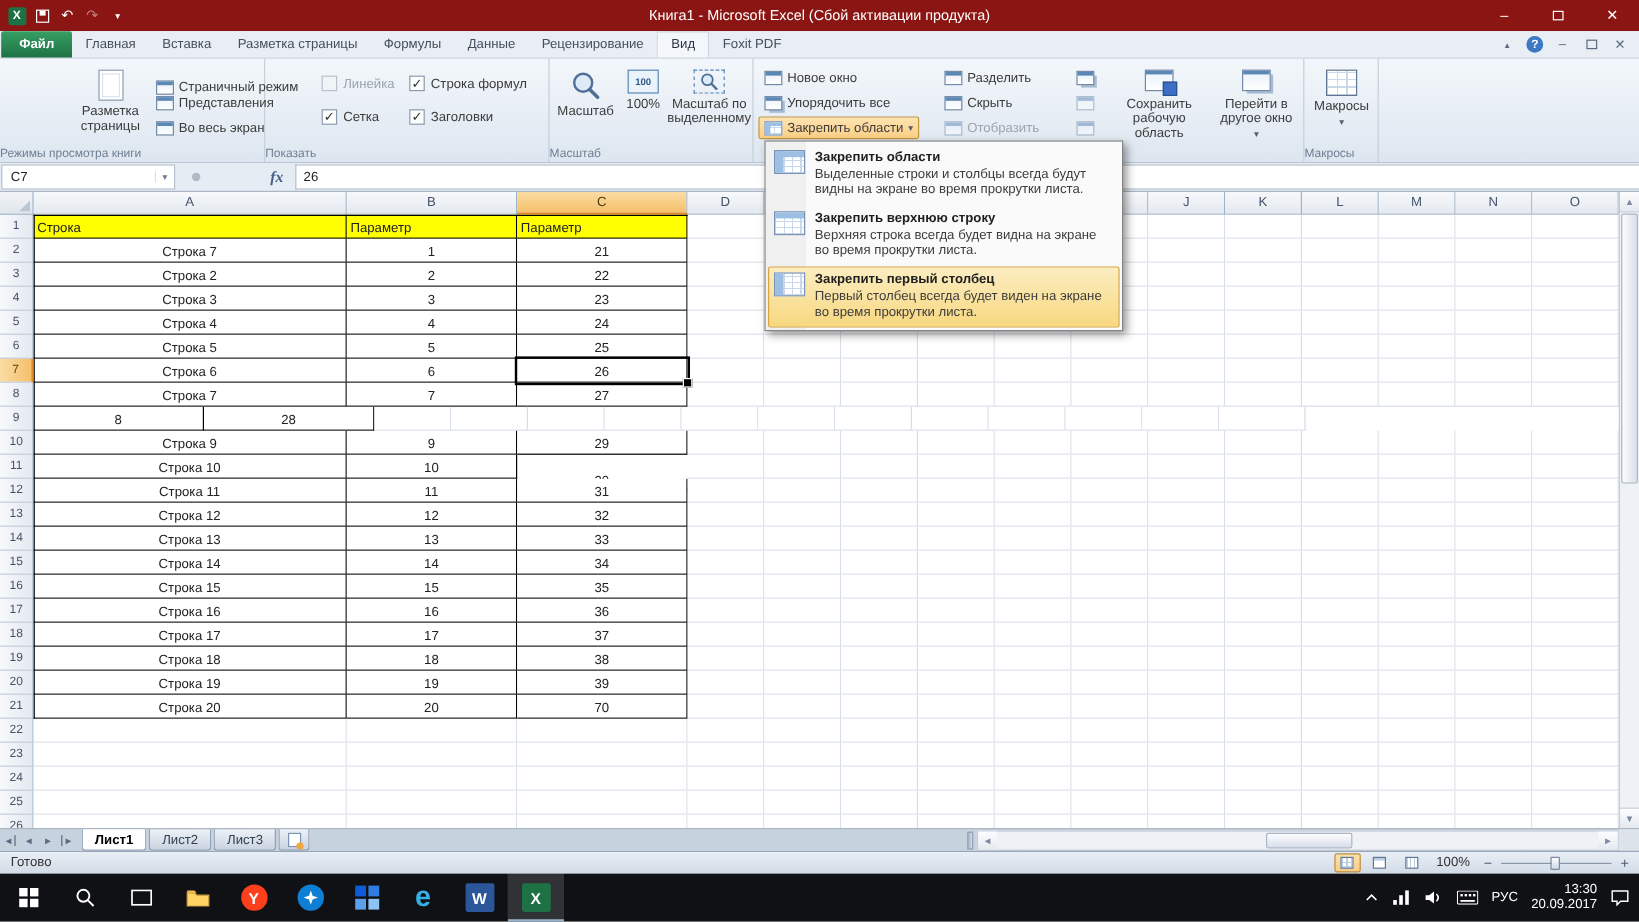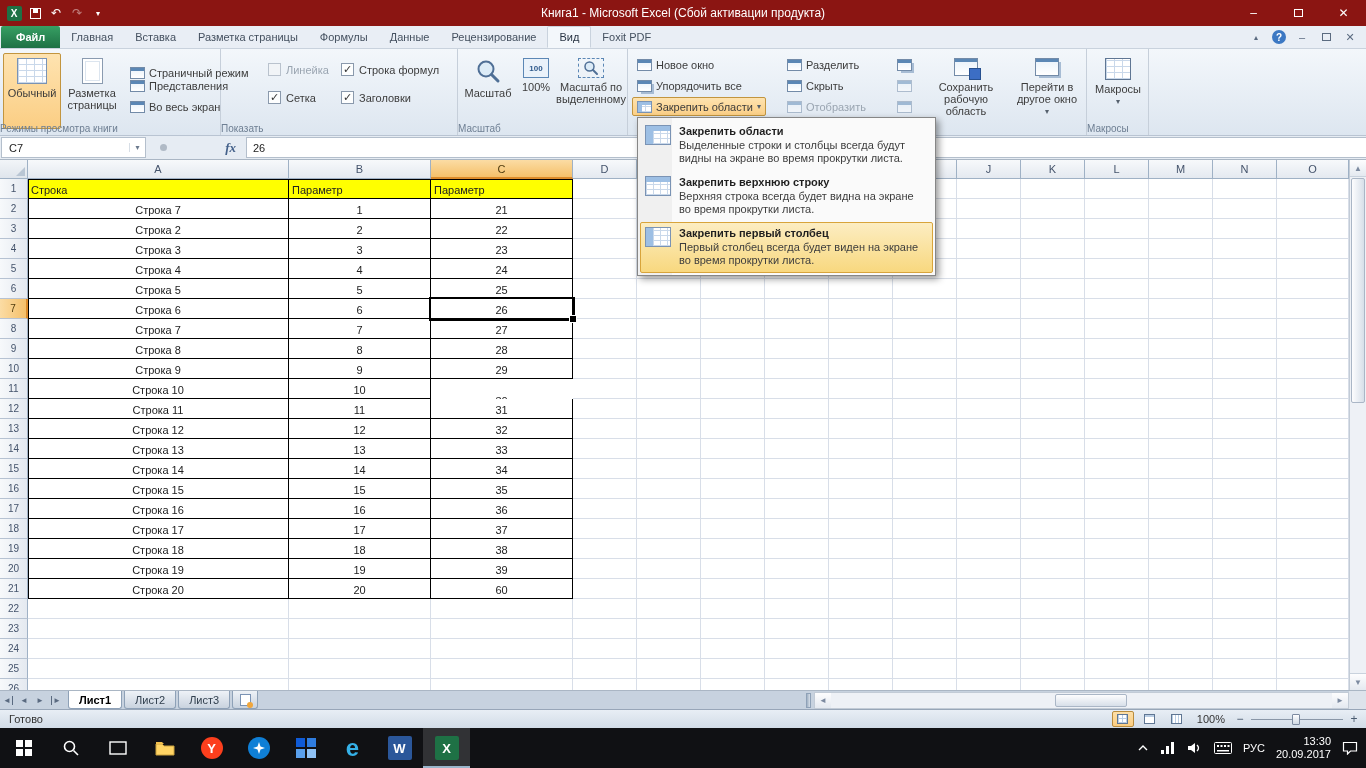--- a/index.html
+++ b/index.html
@@ -206,24 +206,20 @@
     <span class="trr">
         <span class="boxglyph dark"></span>
       </span>
     <span class="trr">✕</span>
   </div>
 </div>
 
 <div id="ribbon">
 
   <div class="rgroup" id="g-views" style="left:0;width:221px;">
-    <div class="bigbtn sel" style="left:3px;width:58px;">
-      <span class="icg ic-sheet32"></span>
-      <span class="blabel">Обычный</span>
-    </div>
     <div class="bigbtn" style="left:63px;width:58px;">
       <span class="icpage"></span>
       <span class="blabel">Разметка страницы</span>
     </div>
     <div class="smbtn" style="left:125px;top:14px;align-items:center;">
       <span class="icw"></span>
       <span>Страничный режим</span>
     </div>
     <div class="smbtn" style="left:125px;top:27px;">
       <span class="icw"></span>
@@ -507,21 +503,20 @@
         <div class="cell" style="width: 64px;"></div>
         <div class="cell" style="width: 64px;"></div>
         <div class="cell" style="width: 64px;"></div>
         <div class="cell" style="width: 64px;"></div>
         <div class="cell" style="width: 64px;"></div>
         <div class="cell" style="width: 64px;"></div>
         <div class="cell" style="width: 72px;"></div>
       </div>
       <div class="grow">
         <div class="rh">9</div>
-        <div class="cell dcell" style="width: 261px;">Строка 8</div>
         <div class="cell dcell" style="width: 142px;">8</div>
         <div class="cell dcell" style="width: 142px;">28</div>
         <div class="cell" style="width: 64px;"></div>
         <div class="cell" style="width: 64px;"></div>
         <div class="cell" style="width: 64px;"></div>
         <div class="cell" style="width: 64px;"></div>
         <div class="cell" style="width: 64px;"></div>
         <div class="cell" style="width: 64px;"></div>
         <div class="cell" style="width: 64px;"></div>
         <div class="cell" style="width: 64px;"></div>
@@ -725,21 +720,21 @@
         <div class="cell" style="width: 64px;"></div>
         <div class="cell" style="width: 64px;"></div>
         <div class="cell" style="width: 64px;"></div>
         <div class="cell" style="width: 64px;"></div>
         <div class="cell" style="width: 72px;"></div>
       </div>
       <div class="grow">
         <div class="rh">21</div>
         <div class="cell dcell" style="width: 261px;">Строка 20</div>
         <div class="cell dcell" style="width: 142px;">20</div>
-        <div class="cell dcell" style="width: 142px;">60</div>
+        <div class="cell dcell" style="width: 142px;">70</div>
         <div class="cell" style="width: 64px;"></div>
         <div class="cell" style="width: 64px;"></div>
         <div class="cell" style="width: 64px;"></div>
         <div class="cell" style="width: 64px;"></div>
         <div class="cell" style="width: 64px;"></div>
         <div class="cell" style="width: 64px;"></div>
         <div class="cell" style="width: 64px;"></div>
         <div class="cell" style="width: 64px;"></div>
         <div class="cell" style="width: 64px;"></div>
         <div class="cell" style="width: 64px;"></div>

